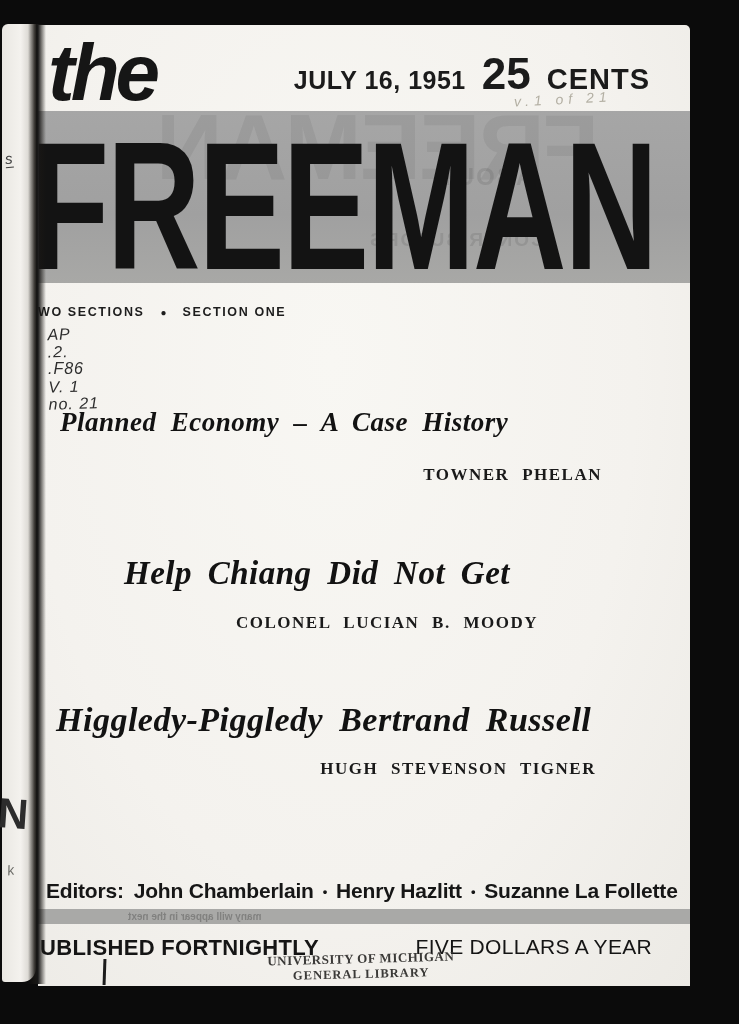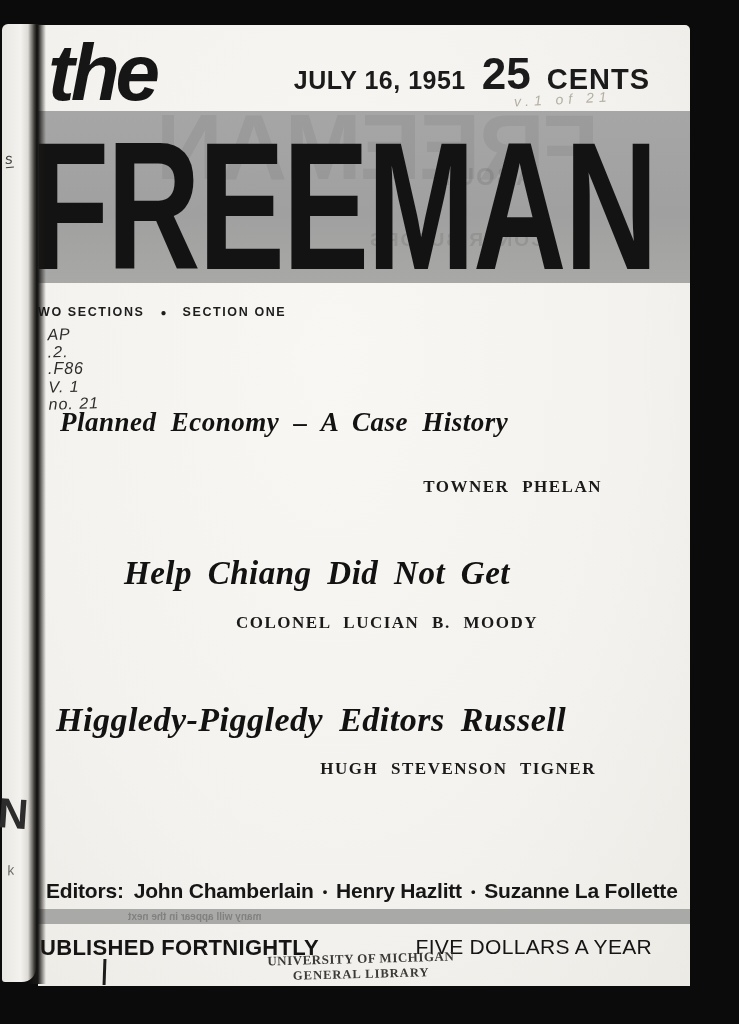--- a/index.html
+++ b/index.html
@@ -98,21 +98,21 @@
     font-family:"Liberation Serif",serif;font-weight:bold;font-style:italic;
     color:#121212;white-space:nowrap;letter-spacing:.5px;word-spacing:7px;
   }
   .article-byline{
     position:absolute;
     font-family:"Liberation Serif",serif;font-weight:bold;
     color:#1a1a1a;white-space:nowrap;letter-spacing:1.5px;word-spacing:7px;
     font-size:17px;
   }
   #article-1-title{left:22px;top:382px;font-size:27px;}
-  #article-1-byline{right:88px;top:440px;margin-top:12px;}
+  #article-1-byline{right:88px;top:440px;}
   #article-2-title{left:86px;top:530px;font-size:33px;}
   #article-2-byline{right:152px;top:588px;}
   #article-3-title{left:18px;top:676px;font-size:34px;}
   #article-3-byline{right:94px;top:734px;}
 
   
   #editors-line{
     position:absolute;left:8px;top:854px;
     font-size:21px;font-weight:bold;color:#161616;white-space:nowrap;letter-spacing:-.2px;
   }
@@ -189,21 +189,21 @@
     <div id="call-line-4">V. 1</div>
     <div id="call-line-5">no. 21</div>
   </div>
 
   <div id="article-1-title" class="article-title">Planned Economy – A Case History</div>
   <div id="article-1-byline" class="article-byline">TOWNER PHELAN</div>
 
   <div id="article-2-title" class="article-title">Help Chiang Did Not Get</div>
   <div id="article-2-byline" class="article-byline">COLONEL LUCIAN B. MOODY</div>
 
-  <div id="article-3-title" class="article-title">Higgledy-Piggledy Editors Russell</div>
+  <div id="article-3-title" class="article-title">Higgledy-Piggledy Bertrand Russell</div>
   <div id="article-3-byline" class="article-byline">HUGH STEVENSON TIGNER</div>
 
   <div id="editors-line">
     <span id="editors-label">Editors:</span><span>John Chamberlain</span><span class="editors-bullet">•</span><span>Henry Hazlitt</span><span class="editors-bullet">•</span><span>Suzanne La Follette</span>
   </div>
 
   <div id="thin-band">
     <span id="thin-band-ghost">many will appear in the next</span>
   </div>
 

